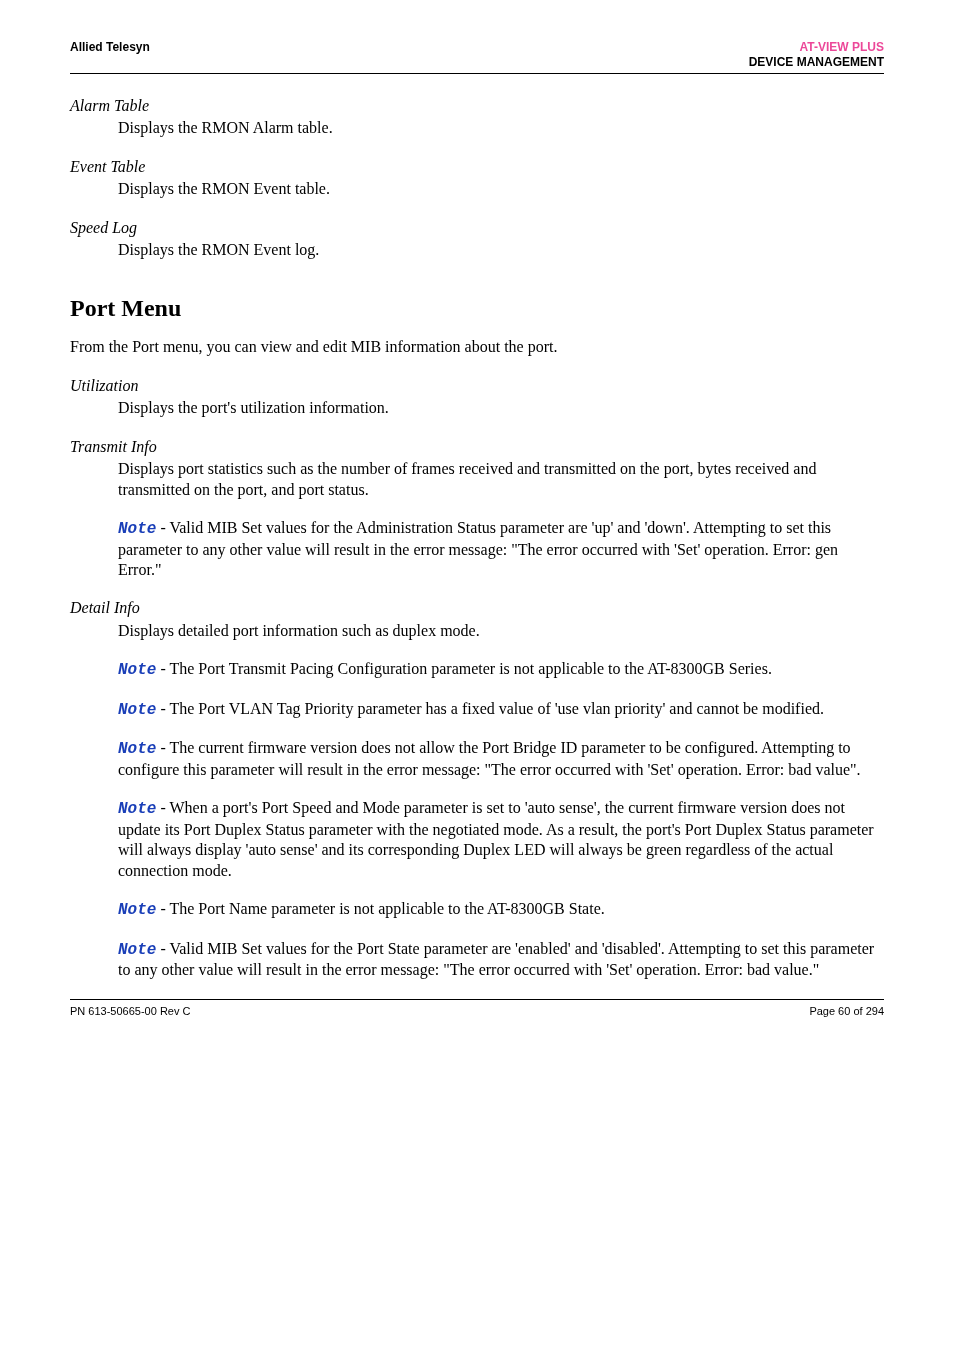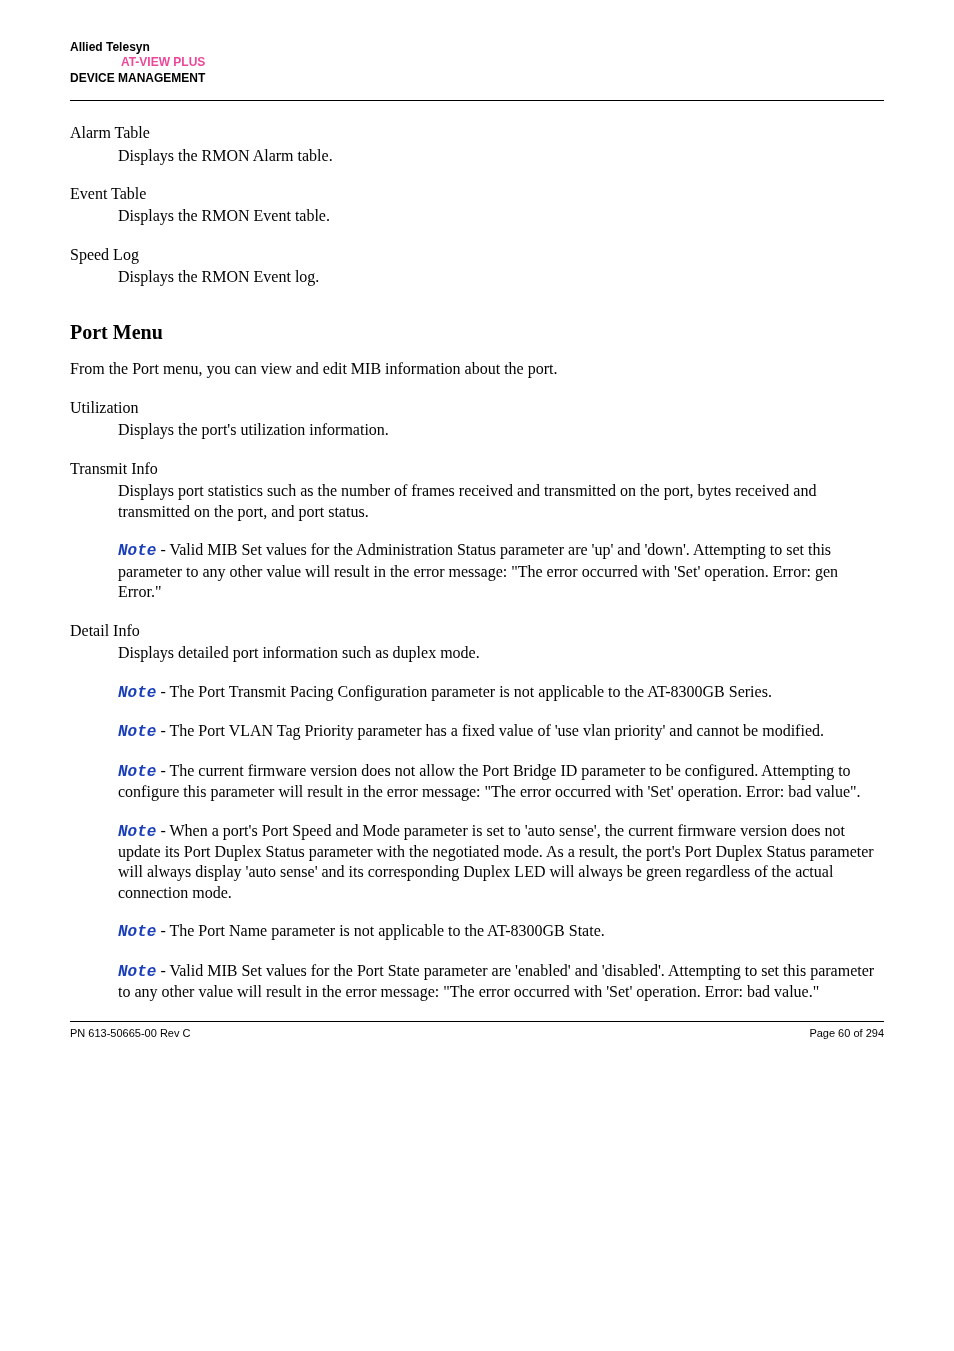--- a/index.html
+++ b/index.html
@@ -13,39 +13,39 @@
     width: 954px;
     box-sizing: border-box;
   }
   .header-row {
     display: flex;
     justify-content: space-between;
     align-items: flex-start;
     font-family: Verdana, Arial, sans-serif;
     font-weight: bold;
     font-size: 12px;
-    margin-bottom: 14px;
-    flex-direction: column;
+    margin-bottom: 2px;
   }
   .header-left { color: #000; }
   .header-right { text-align: right; color: #000; }
   .header-right-top { color: #ec4899; }
   .header-rule {
     border: none;
     border-top: 1.5px solid #000;
     margin: 2px 0 22px 0;
   }
   .section-title-italic {
+    font-style: italic;
     margin: 0 0 2px 0;
   }
   .indent-block {
     margin: 0 0 18px 48px;
   }
   .big-heading {
-    font-size: 20px;
+    font-size: 24px;
     font-weight: bold;
     margin: 32px 0 14px 0;
   }
   .body-para {
     margin: 0 0 18px 0;
   }
   .note-word {
     color: #1a3fb8;
     font-style: italic;
     font-weight: bold;

